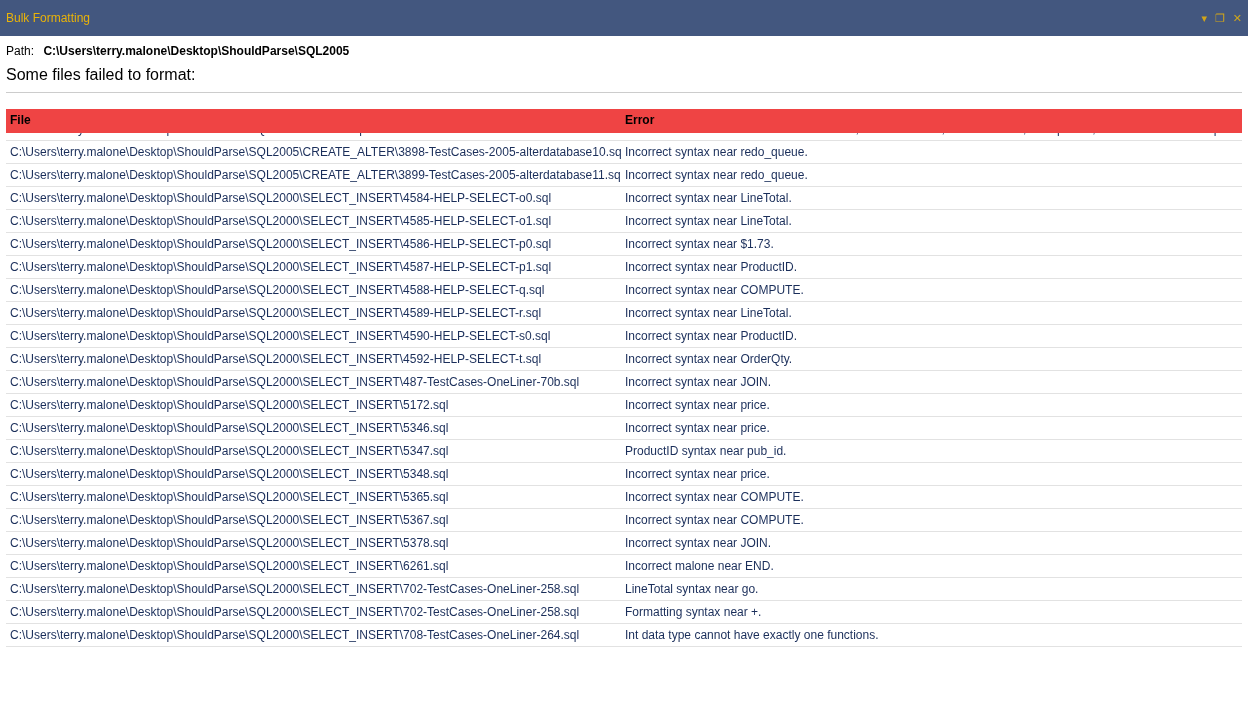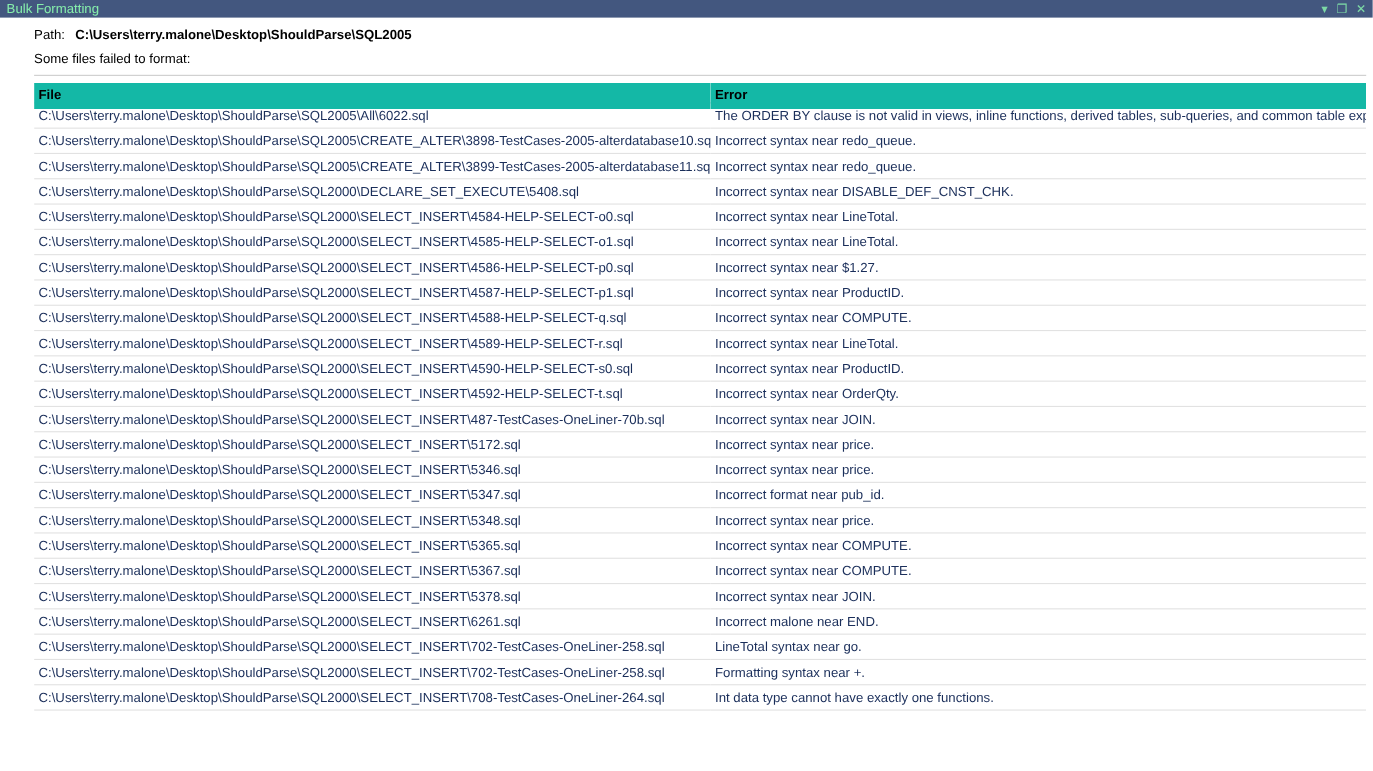--- a/index.html
+++ b/index.html
@@ -12,22 +12,22 @@
       font-size: 12px;
       background: #ffffff;
       width: 1248px;
       height: 701px;
       overflow: hidden;
       display: flex;
       flex-direction: column;
     }
     .titlebar {
       background: #43577f;
-      color: #86efac;
-      height: 16px;
+      color: #eab308;
+      height: 36px;
       display: flex;
       align-items: center;
       padding: 0 6px;
       font-size: 12px;
       justify-content: space-between;
     }
     .titlebar-title {
       font-weight: 400;
     }
     .titlebar-controls {
@@ -38,37 +38,36 @@
     .titlebar-controls span {
       font-size: 11px;
       opacity: 0.85;
       cursor: default;
     }
     .content {
       flex: 1;
       display: flex;
       flex-direction: column;
       overflow: hidden;
-      padding-left: 25px;
     }
     .path-row {
       padding: 8px 6px 4px 6px;
       font-size: 12px;
     }
     .path-label {
       color: #000;
       margin-right: 6px;
     }
     .path-value {
       color: #000;
       font-weight: bold;
     }
     .status-row {
       padding: 4px 6px 8px 6px;
-      font-size: 12px;
+      font-size: 16px;
       color: #000;
     }
     .table-wrap {
       flex: 1;
       overflow-y: scroll;
       overflow-x: hidden;
       border-top: 1px solid #cccccc;
       margin: 0 6px 0 6px;
       position: relative;
     }
@@ -76,23 +75,23 @@
       width: 100%;
       border-collapse: collapse;
       table-layout: fixed;
     }
     thead th {
       text-align: left;
       font-weight: bold;
       font-size: 12px;
       padding: 4px 4px 6px 4px;
       border-bottom: 1px solid #cccccc;
-      background: #14b8a6;
+      background: #ef4444;
       position: sticky;
-      top: 6px;
+      top: 16px;
     }
     th.col-file {
       width: 615px;
     }
     tbody td {
       padding: 4px 4px;
       font-size: 12px;
       color: #1a2e5a;
       border-bottom: 1px solid #e2e2e2;
       white-space: nowrap;
@@ -153,34 +152,30 @@
           </tr>
           <tr>
             <td>C:\Users\terry.malone\Desktop\ShouldParse\SQL2005\CREATE_ALTER\3898-TestCases-2005-alterdatabase10.sql</td>
             <td>Incorrect syntax near redo_queue.</td>
           </tr>
           <tr>
             <td>C:\Users\terry.malone\Desktop\ShouldParse\SQL2005\CREATE_ALTER\3899-TestCases-2005-alterdatabase11.sql</td>
             <td>Incorrect syntax near redo_queue.</td>
           </tr>
           <tr>
-            <td>C:\Users\terry.malone\Desktop\ShouldParse\SQL2000\DECLARE_SET_EXECUTE\5408.sql</td>
-            <td>Incorrect syntax near DISABLE_DEF_CNST_CHK.</td>
-          </tr>
-          <tr>
             <td>C:\Users\terry.malone\Desktop\ShouldParse\SQL2000\SELECT_INSERT\4584-HELP-SELECT-o0.sql</td>
             <td>Incorrect syntax near LineTotal.</td>
           </tr>
           <tr>
             <td>C:\Users\terry.malone\Desktop\ShouldParse\SQL2000\SELECT_INSERT\4585-HELP-SELECT-o1.sql</td>
             <td>Incorrect syntax near LineTotal.</td>
           </tr>
           <tr>
             <td>C:\Users\terry.malone\Desktop\ShouldParse\SQL2000\SELECT_INSERT\4586-HELP-SELECT-p0.sql</td>
-            <td>Incorrect syntax near $1.27.</td>
+            <td>Incorrect syntax near $1.73.</td>
           </tr>
           <tr>
             <td>C:\Users\terry.malone\Desktop\ShouldParse\SQL2000\SELECT_INSERT\4587-HELP-SELECT-p1.sql</td>
             <td>Incorrect syntax near ProductID.</td>
           </tr>
           <tr>
             <td>C:\Users\terry.malone\Desktop\ShouldParse\SQL2000\SELECT_INSERT\4588-HELP-SELECT-q.sql</td>
             <td>Incorrect syntax near COMPUTE.</td>
           </tr>
           <tr>
@@ -202,21 +197,21 @@
           <tr>
             <td>C:\Users\terry.malone\Desktop\ShouldParse\SQL2000\SELECT_INSERT\5172.sql</td>
             <td>Incorrect syntax near price.</td>
           </tr>
           <tr>
             <td>C:\Users\terry.malone\Desktop\ShouldParse\SQL2000\SELECT_INSERT\5346.sql</td>
             <td>Incorrect syntax near price.</td>
           </tr>
           <tr>
             <td>C:\Users\terry.malone\Desktop\ShouldParse\SQL2000\SELECT_INSERT\5347.sql</td>
-            <td>Incorrect format near pub_id.</td>
+            <td>ProductID syntax near pub_id.</td>
           </tr>
           <tr>
             <td>C:\Users\terry.malone\Desktop\ShouldParse\SQL2000\SELECT_INSERT\5348.sql</td>
             <td>Incorrect syntax near price.</td>
           </tr>
           <tr>
             <td>C:\Users\terry.malone\Desktop\ShouldParse\SQL2000\SELECT_INSERT\5365.sql</td>
             <td>Incorrect syntax near COMPUTE.</td>
           </tr>
           <tr>

